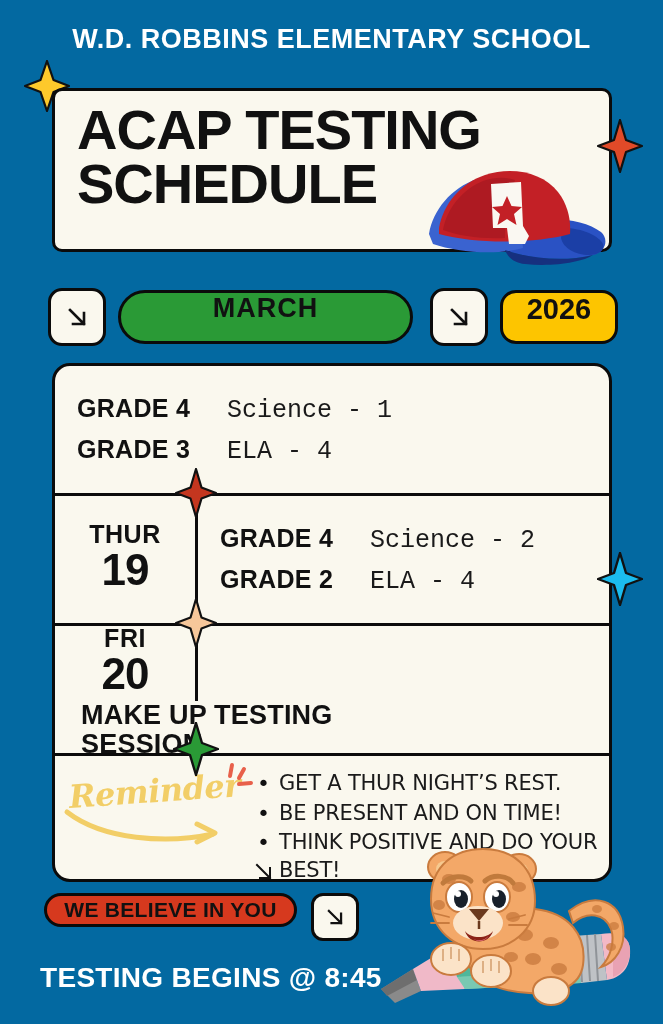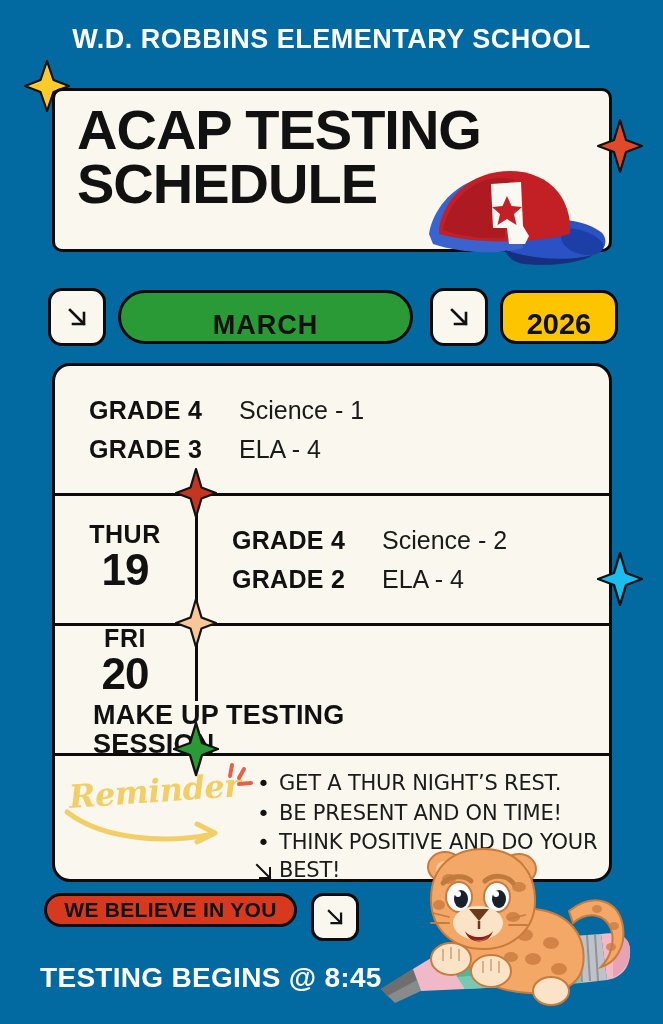--- a/index.html
+++ b/index.html
@@ -63,21 +63,21 @@
     border-radius:14px;
     display:flex; align-items:center; justify-content:center;
   }
   #arrow-btn-1 { left:48px; }
   #arrow-btn-2 { left:430px; }
   .pill {
     position:absolute; top:2px;
     height:54px;
     border:3px solid #0B0B0B;
     border-radius:27px;
-    display:flex; align-items:flex-end; justify-content:center;
+    display:flex; align-items:flex-start; justify-content:center;
     font-weight:bold; color:#111111;
     font-family:"Liberation Sans", sans-serif;
   }
   #month-pill {
     left:118px; width:295px;
     background:#2A9A36;
     font-size:27px; letter-spacing:1px;
   }
   #year-pill {
     left:500px; width:118px;
@@ -115,31 +115,30 @@
   }
   .day-num {
     font-size:44px; font-weight:bold; color:#111111;
     line-height:1.05; letter-spacing:-1px;
   }
   .detail-cell {
     flex:1;
     display:flex; flex-direction:column;
     justify-content:center;
     padding:0 14px 0 22px;
-    margin-left:12px;
   }
   .entry { display:flex; align-items:baseline; margin:5px 0; }
   .entry-grade {
     font-size:25px; font-weight:bold; color:#111111;
     width:150px; min-width:150px;
     letter-spacing:0.3px;
   }
   .entry-subject {
     font-size:25px; font-weight:normal; color:#1A1A1A;
-    font-family:Liberation Sans, sans-serif;
+    font-family:Liberation Mono, monospace;
   }
   .makeup-text {
     font-size:27px; font-weight:bold; color:#111111;
     line-height:1.08; letter-spacing:0.2px;
     white-space:pre-line;
     padding-left:4px;
   }
 
   
   #reminder-row { display:flex; align-items:flex-start; height:122px; }

